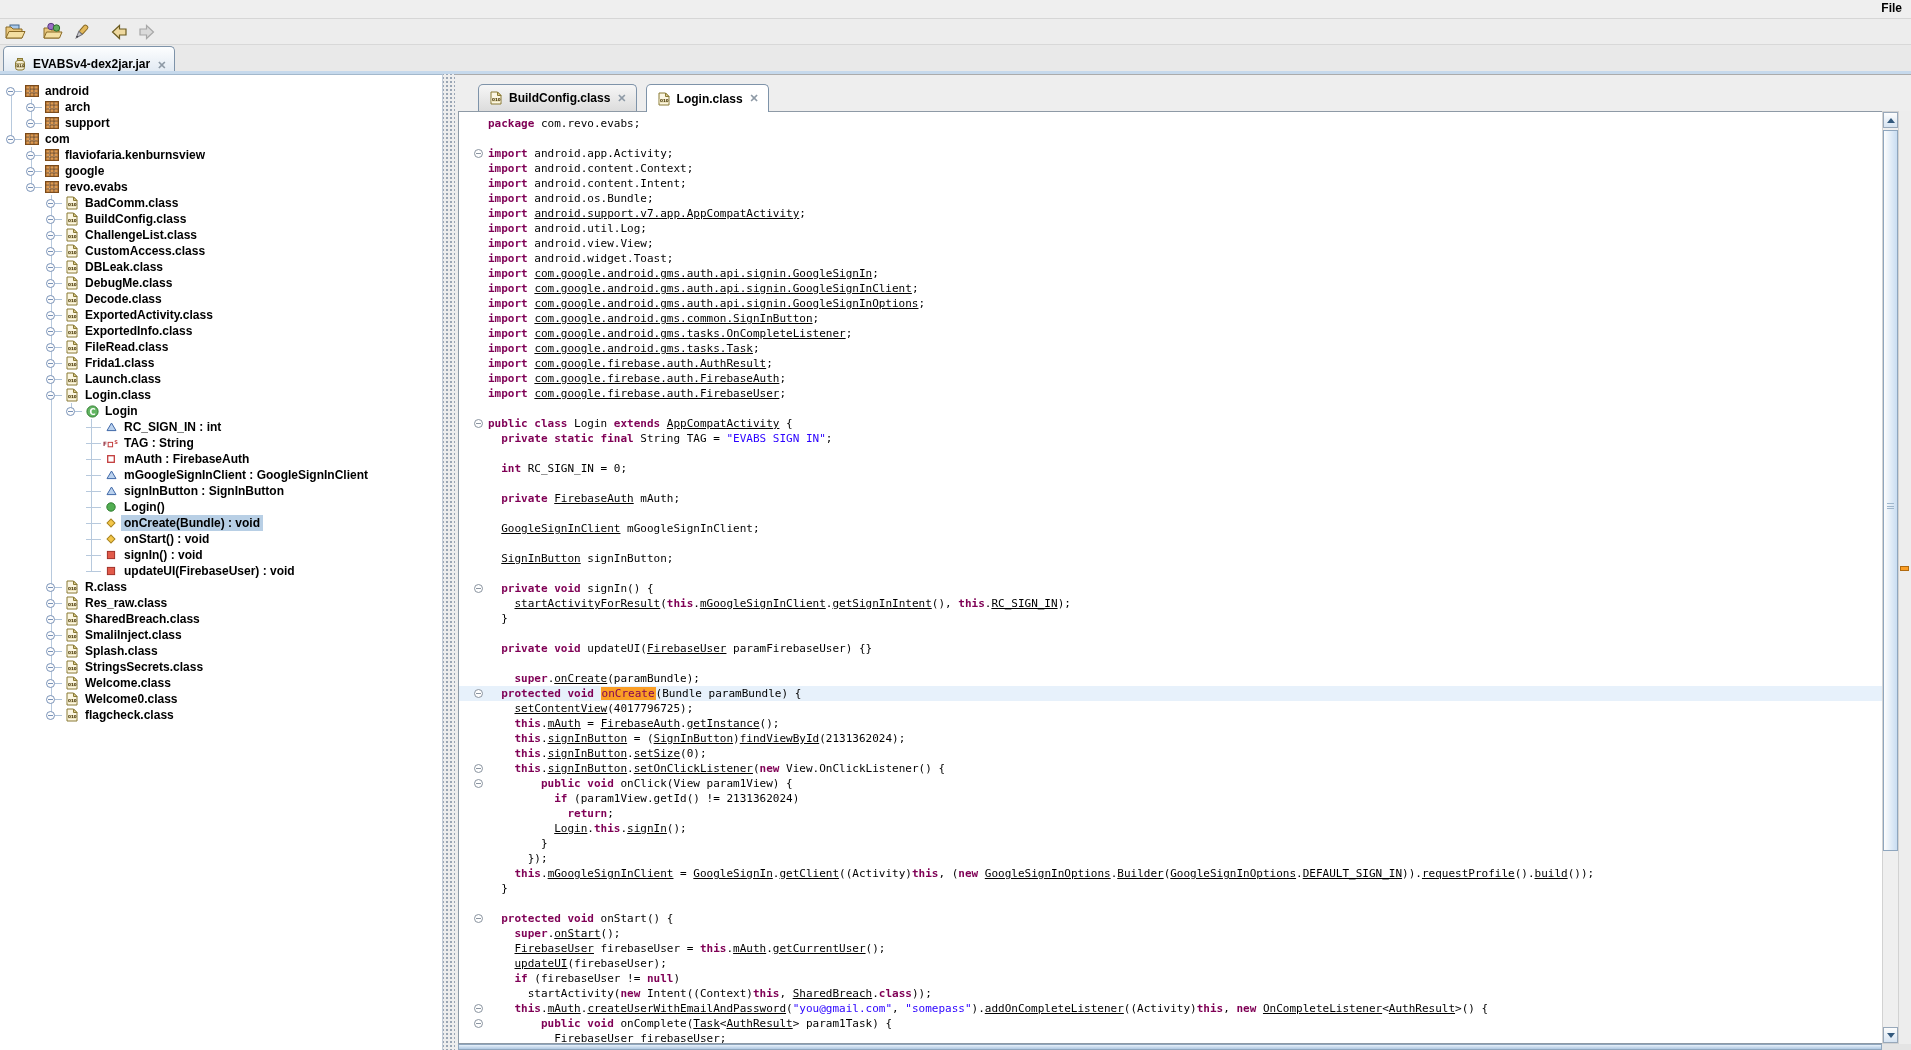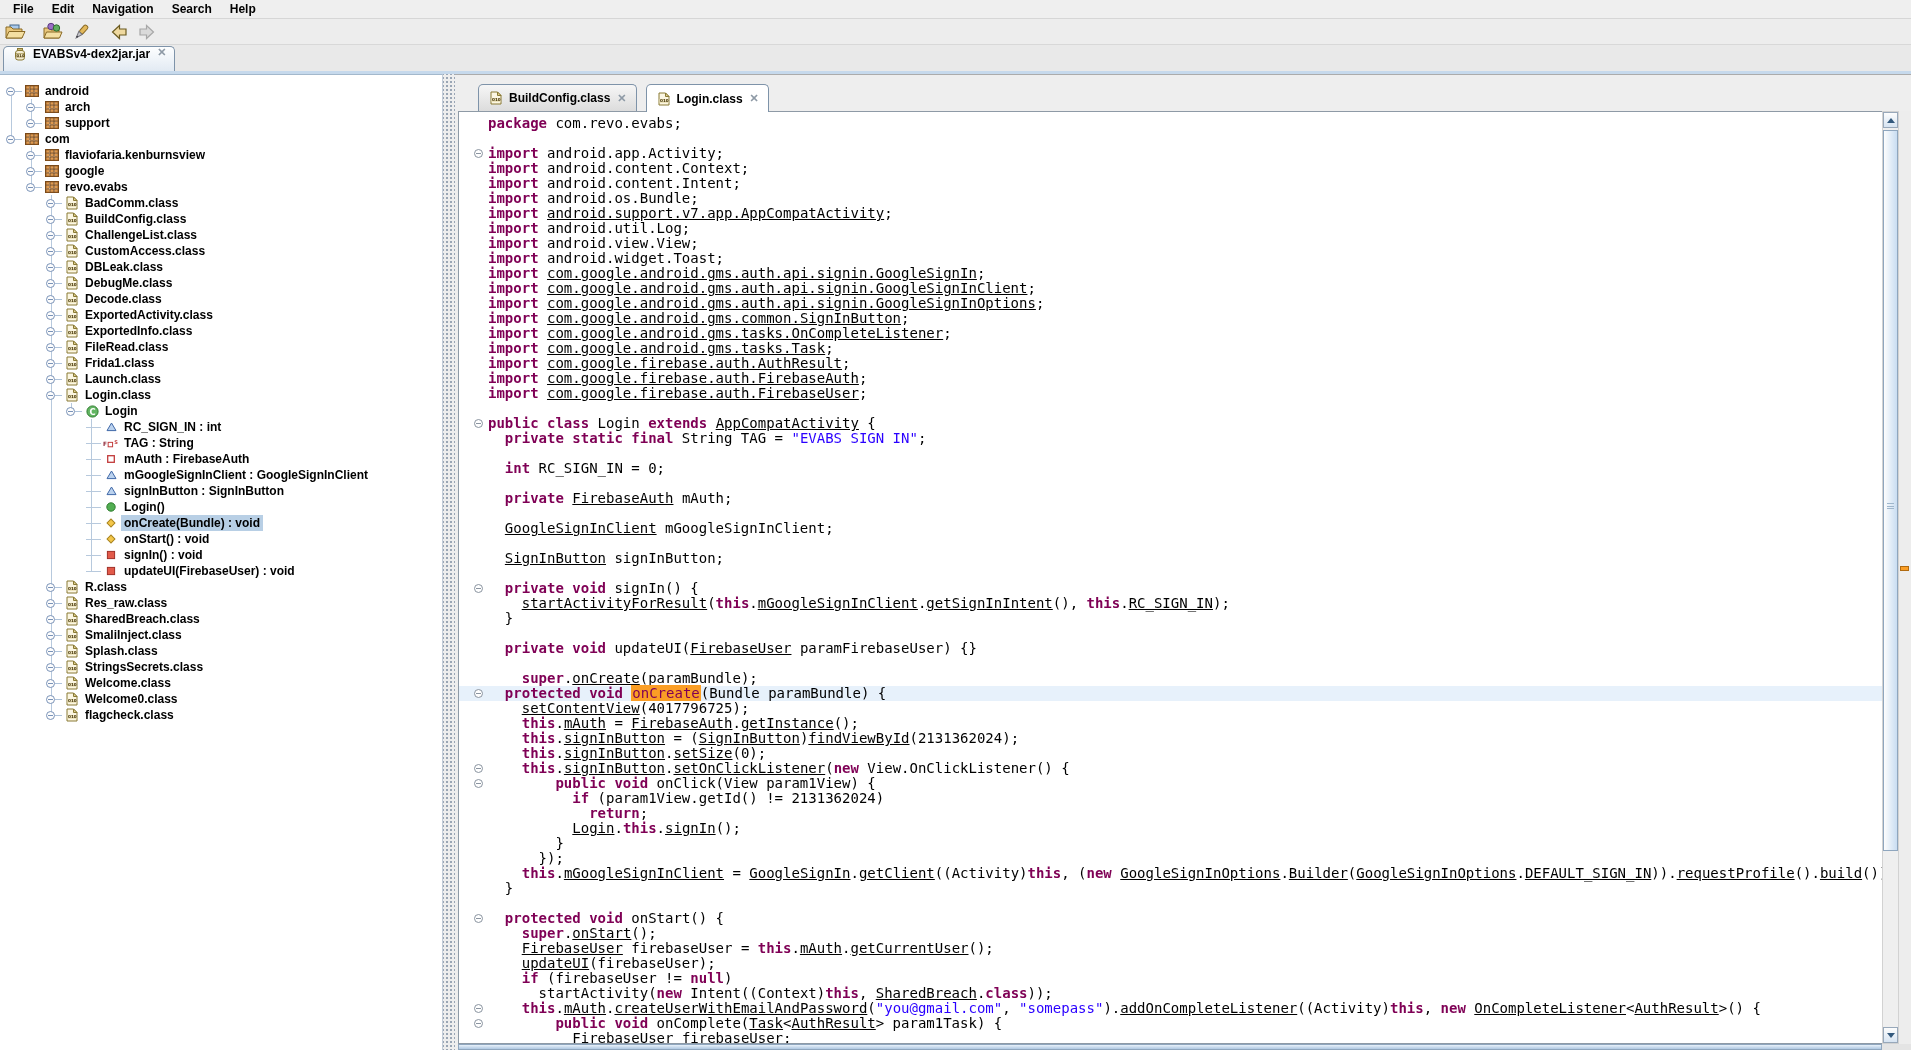--- a/index.html
+++ b/index.html
@@ -2,32 +2,32 @@
 <html style="--sel: #B8CFE5; --curline: #E7F1FB; --occ: #FB9E25; --kw: #7F0055; --str: #2A00FF; --tabborder: #7E93A9;"><head>
 <meta charset="utf-8">
 <style>
   * { margin:0; padding:0; box-sizing:border-box; }
   html,body { width:1911px; height:1050px; overflow:hidden;
     font-family:"Liberation Sans", sans-serif; background:#EEEEEE; }
   body { position:relative; font-size:12px; }
 
   
   .menubar { position:absolute; left:0; top:0; width:1911px; height:19px;
-    background:#EFEFEF; border-bottom:1px solid #D6D6D6; display:flex; align-items:center; padding-left:4px; }
+    background:#EFEFEF; border-bottom:1px solid #D6D6D6; display:flex; align-items:flex-end; padding-left:4px;flex-direction:column; }
   .menu-item { font-weight:bold; color:#000; padding:1px 9px; cursor:default; }
   .toolbar { position:absolute; left:0; top:19px; width:1911px; height:26px;
     background:#EDEDED; border-bottom:1px solid #D8D8D8; display:flex; align-items:center; }
   .tb-btn { width:26px; height:22px; display:flex; align-items:center; justify-content:center; margin-left:2px; }
   .tb-btn.group-gap { margin-left:12px; }
   .tb-btn.disabled { opacity:.9; }
 
   
   .doc-tabbar { position:absolute; left:0; top:45px; width:1911px; height:29px;
     background:#E9E9E9; border-bottom:3px solid #C6D9EC; display:flex; align-items:flex-end; padding-left:3px; }
-  .doc-tab { display:flex; align-items:flex-start; gap:5px; height:25px; padding:0 8px 0 6px;
+  .doc-tab { display:flex; align-items:flex-end; gap:5px; height:25px; padding:0 8px 0 6px;
     background:linear-gradient(#FDFEFF,#E2EAF3);
     border:1px solid var(--tabborder); border-bottom:none; border-radius:5px 5px 0 0; font-weight:bold; }
   .x { color:#8E9AA6; font-weight:bold; font-size:11px; line-height:1; padding-left:2px; }
 
   
   .content { position:absolute; left:0; top:74px; width:1911px; height:976px; background:#EEEEEE; }
 
   
   .tree-panel { position:absolute; left:0; top:0; width:443px; height:976px; background:#FFFFFF;
     border-top:1px solid #A3B8CC; border-right:1px solid #C4CEDA; overflow:hidden; }
@@ -55,21 +55,21 @@
     display:flex; align-items:flex-end; }
   .ed-tab { display:flex; align-items:center; gap:5px; height:27px; padding:0 9px 0 7px;
     border:1px solid var(--tabborder); border-bottom:none; border-radius:5px 5px 0 0;
     font-weight:bold; margin-right:9px; position:relative; z-index:1;
     background:linear-gradient(#F6F6F6,#DCDCDC); }
   .ed-tab.active { background:#FFFFFF; z-index:3; height:28px; margin-bottom:-1px; }
 
   .code-pane { position:absolute; left:3px; top:36px; right:29px; bottom:6px; background:#FFFFFF;
     border:1px solid #8E9AA6; border-right:none; overflow:hidden; }
   .code-lines { position:relative; padding-top:4px; font-family:"DejaVu Sans Mono", monospace;
-    font-size:14px; line-height:15px; }
+    font-size:11px; line-height:15px; }
   .code-line { height:15px; display:flex; }
   .code-line.cur { background:var(--curline); }
   .gutter { flex:none; width:29px; display:flex; justify-content:flex-end; align-items:center; padding-right:5px; }
   .fold { width:9px; height:9px; border:1px solid #8A94A0; border-radius:50%; background:#fff; position:relative; }
   .fold::after { content:""; position:absolute; left:1px; right:1px; top:3px; border-top:1px solid #8A94A0; }
   .code-text { white-space:pre; }
   .sg-k { color:var(--kw); font-weight:bold; }
   .sg-p { color:#000; }
   .sg-u { color:#000; text-decoration:underline; }
   .sg-s { color:var(--str); }

